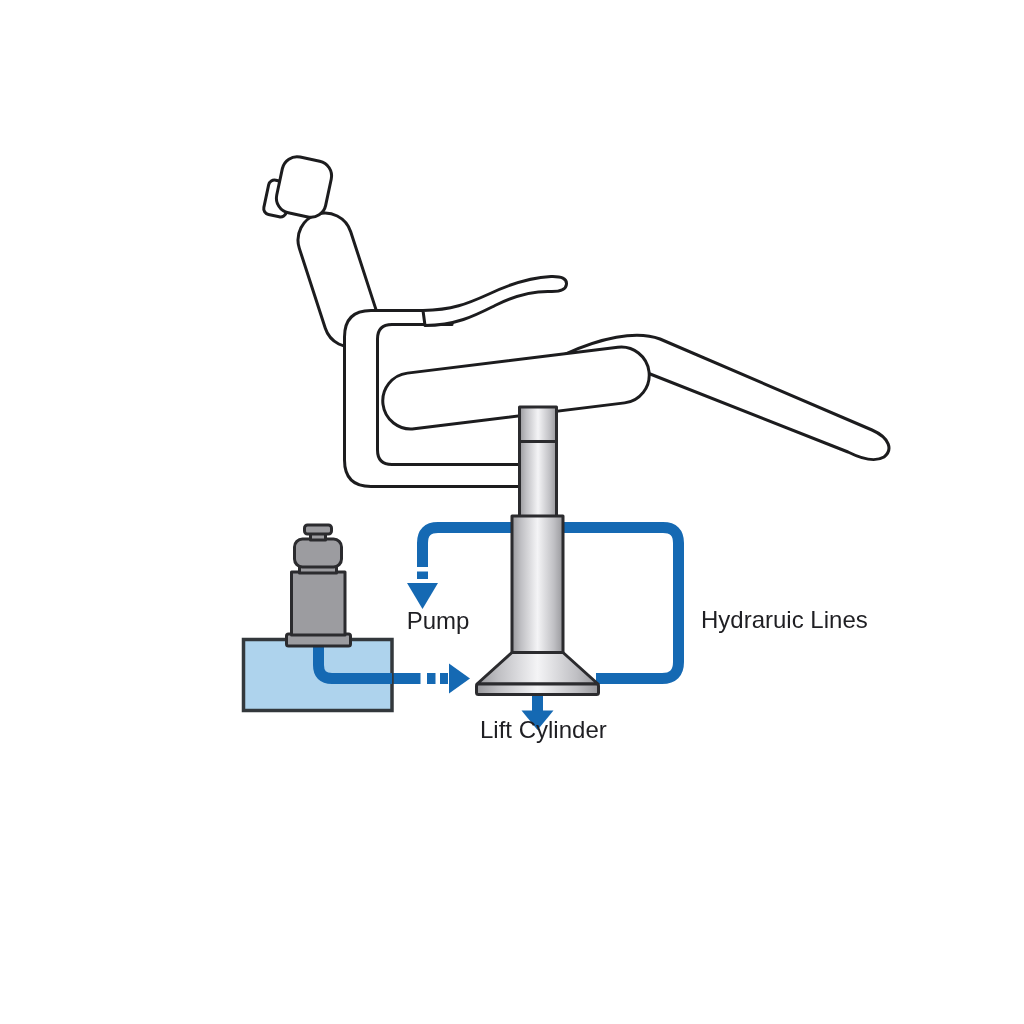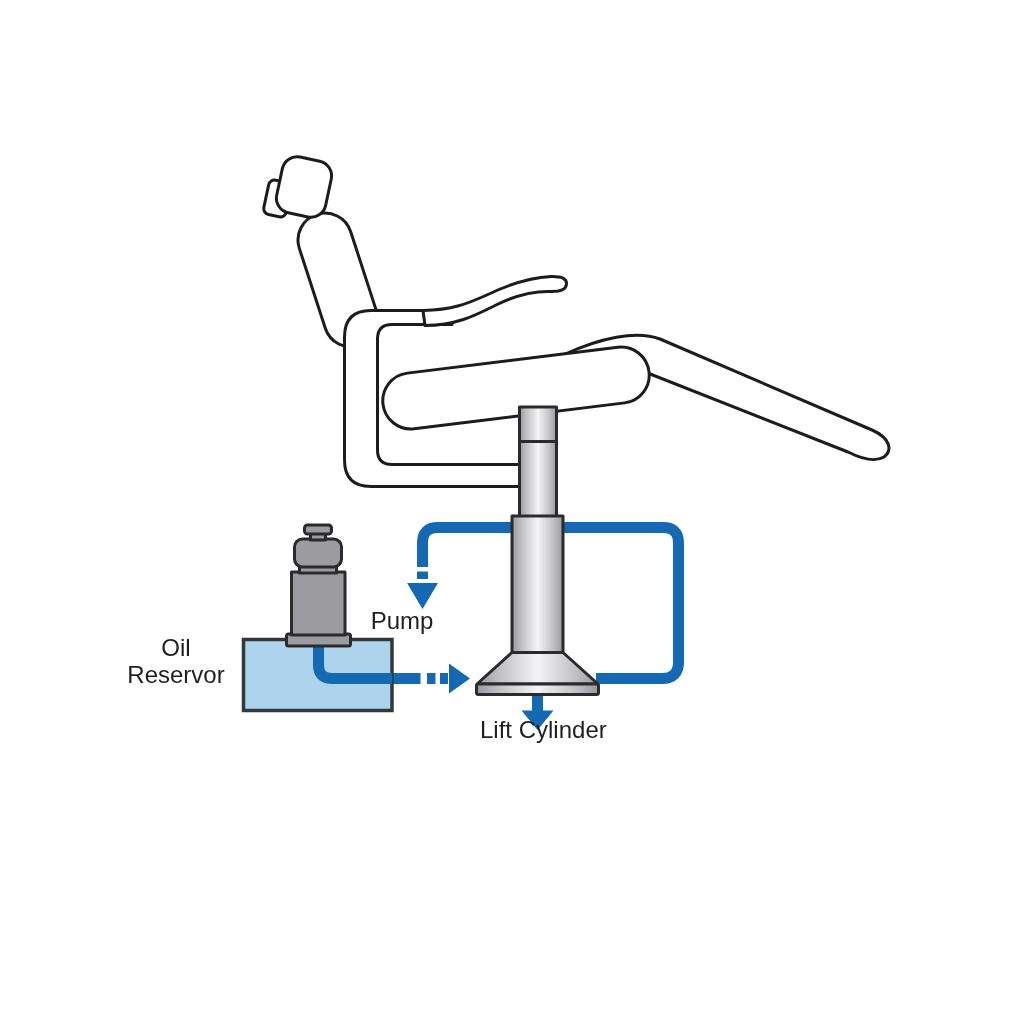--- a/index.html
+++ b/index.html
@@ -2,21 +2,21 @@
 <html><head>
 <meta charset="utf-8">
 <style>
   html,body{margin:0;padding:0;background:#ffffff;}
   .stage{position:relative;width:1024px;height:1024px;background:#ffffff;overflow:hidden;
          font-family:"Liberation Sans", sans-serif;}
   .stage svg{position:absolute;left:0;top:0;}
   .lbl{position:absolute;color:#1f1f23;font-size:24px;line-height:28px;white-space:nowrap;}
   .lbl.center{text-align:center;white-space:normal;}
   #oil-label{left:112px;top:634px;width:128px;line-height:27px;}
-  #pump-label{left:364px;top:607px;width:76px;}
+  #pump-label{left:400px;top:607px;width:76px;}
   #hyd-label{left:701px;top:606px;}
   #lift-label{left:480px;top:716px;}
 </style>
 </head>
 <body>
 
 <div class="stage">
 
   <svg width="1024" height="1024" viewBox="0 0 1024 1024">
     <defs>
@@ -97,19 +97,16 @@
     <g stroke="#2b2b2e" stroke-width="3" fill="#9c9ca0" stroke-linejoin="round">
       <rect x="286.5" y="634" width="64" height="12" rx="2"></rect>
       <rect x="291.5" y="572" width="53.5" height="63"></rect>
       <rect x="299.5" y="566" width="37" height="7"></rect>
       <rect x="294.5" y="539" width="47" height="28" rx="8"></rect>
       <rect x="310.5" y="533" width="15" height="7"></rect>
       <rect x="304.5" y="525" width="27" height="9" rx="3"></rect>
     </g>
   </svg>
 
-  <div class="lbl center" id="oil-label">
-    <div>Oil</div>
-    <div>Reservor</div>
-  </div>
   <div class="lbl center" id="pump-label">Pump</div>
+  <div class="lbl" id="hyd-label">Hydraruic Lines</div>
   <div class="lbl" id="lift-label">Lift Cylinder</div>
 </div>
 
 </body></html>

